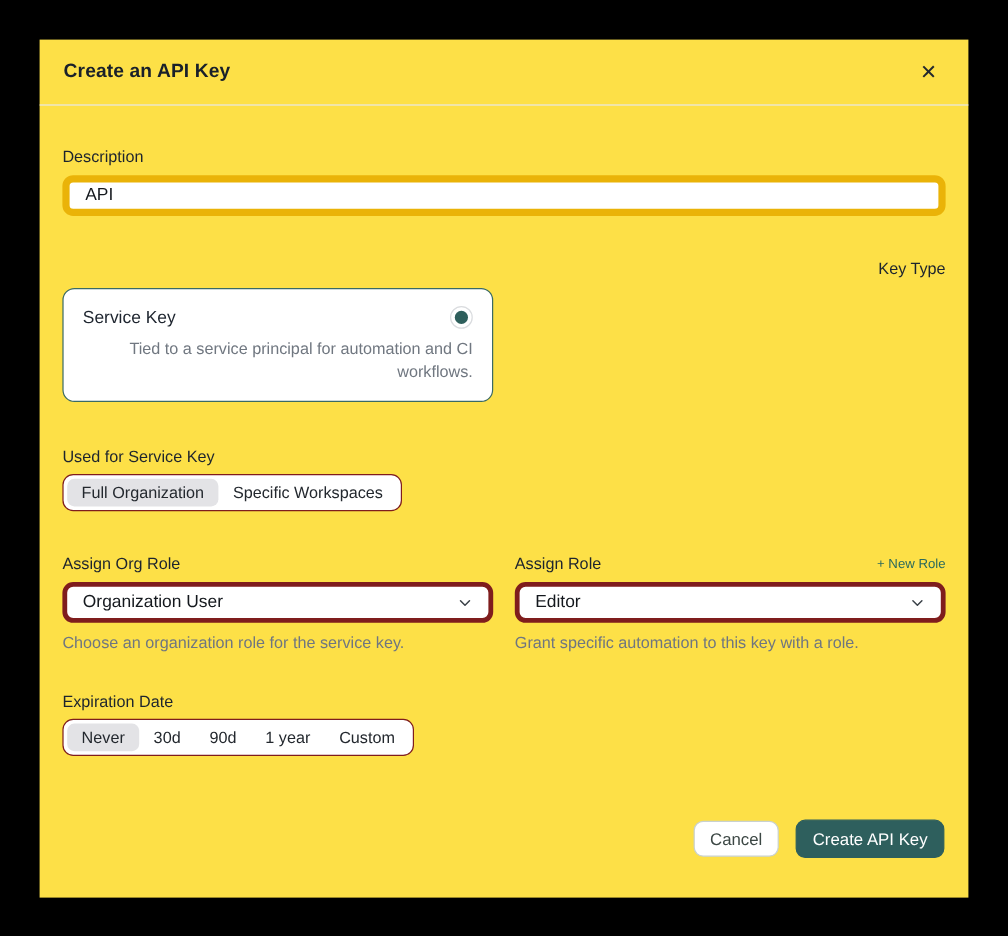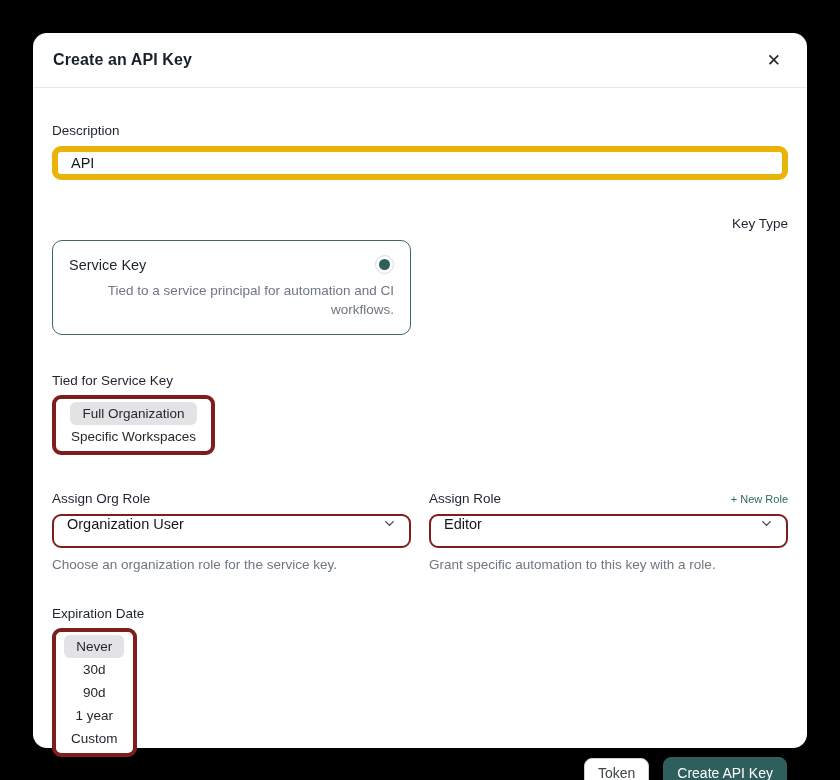--- a/index.html
+++ b/index.html
@@ -7,22 +7,22 @@
   body {
     background:#000;
     font-family:"Liberation Sans","DejaVu Sans",sans-serif;
     position:relative;
     overflow:hidden;
     border-radius:14px;
   }
   .modal {
     position:absolute; left:33px; top:33px;
     width:774px; height:715px;
-    background:#ffffff;
-    border-radius:14px;
+    background:#fde047;
+    border-radius:0;
     box-shadow:0 10px 30px rgba(0,0,0,.35);
     display:flex; flex-direction:column;
   }
   .modal-header {
     height:55px; flex:0 0 55px;
     display:flex; align-items:center; justify-content:space-between;
     padding:0 22px 0 20px;
     border-bottom:1px solid #e8e8ea;
   }
   .modal-title { font-size:16px; font-weight:700; color:#19202a; letter-spacing:.1px; }
@@ -57,38 +57,38 @@
   .radio-outer {
     width:19px; height:19px; border-radius:50%;
     border:1px solid #dadcdf; background:#fff;
     display:flex; align-items:center; justify-content:center; flex:0 0 19px;
   }
   .radio-outer.faint { border-color:#eceef0; }
   .radio-dot { width:11px; height:11px; border-radius:50%; background:#2e5f5c; }
 
   .section-scope { margin-top:38px; }
   .seg-control {
-    margin-top:7px; display:inline-flex; align-items:center;
-    border:4px solid #7f1d1d; border-radius:9px; background:#fff; padding:3px;flex-direction:column;
+    margin-top:7px; display:inline-flex; align-items:flex-end;
+    border:1px solid #7f1d1d; border-radius:9px; background:#fff; padding:3px;
   }
   .seg-item {
     font-size:13.5px; color:#23282e; padding:4px 12px;
     border-radius:6px; background:transparent; border:none; cursor:pointer;
     font-family:inherit; white-space:nowrap;
   }
   .seg-item.selected { background:#e3e3e6; }
   .scope-helper { margin-top:10px; }
 
   .roles-grid { margin-top:35px; display:grid; grid-template-columns:1fr 1fr; gap:18px; }
   .label-row { display:flex; align-items:center; justify-content:space-between; height:17px; }
   .link-new-role { font-size:11px; color:#2b6a5d; text-decoration:none; cursor:pointer; }
   .select-box {
     margin-top:7px; height:34px;
-    border:2px solid #7f1d1d; border-radius:9px; background:#fff;
-    display:flex; align-items:flex-start; justify-content:space-between;
+    border:4px solid #7f1d1d; border-radius:9px; background:#fff;
+    display:flex; align-items:center; justify-content:space-between;
     padding:0 12px 0 13px; cursor:pointer;
   }
   .select-value { font-size:14.5px; color:#14181d; }
   .chevron { display:flex; align-items:center; }
   .role-helper { margin-top:9px; }
 
   .section-exp { margin-top:34px; }
 
   .modal-footer {
     margin-top:auto;
@@ -137,21 +137,21 @@
               <div class="radio-dot"></div>
             </div>
           </div>
           <div class="card-desc">Tied to a service principal for automation and CI workflows.</div>
         </div>
 
       </div>
     </div>
 
     <div class="section-scope">
-      <div class="field-label">Tied for Service Key</div>
+      <div class="field-label">Used for Service Key</div>
       <div class="seg-control">
         <button class="seg-item selected">Full Organization</button>
         <button class="seg-item">Specific Workspaces</button>
       </div>
     </div>
 
     <div class="roles-grid">
 
       <div>
         <div class="label-row">
@@ -193,17 +193,17 @@
         <button class="seg-item">30d</button>
         <button class="seg-item">90d</button>
         <button class="seg-item">1 year</button>
         <button class="seg-item">Custom</button>
       </div>
     </div>
 
   </div>
 
   <div class="modal-footer">
-    <button class="btn-cancel">Token</button>
+    <button class="btn-cancel">Cancel</button>
     <button class="btn-submit">Create API Key</button>
   </div>
 
 </div>
 
 </body></html>

